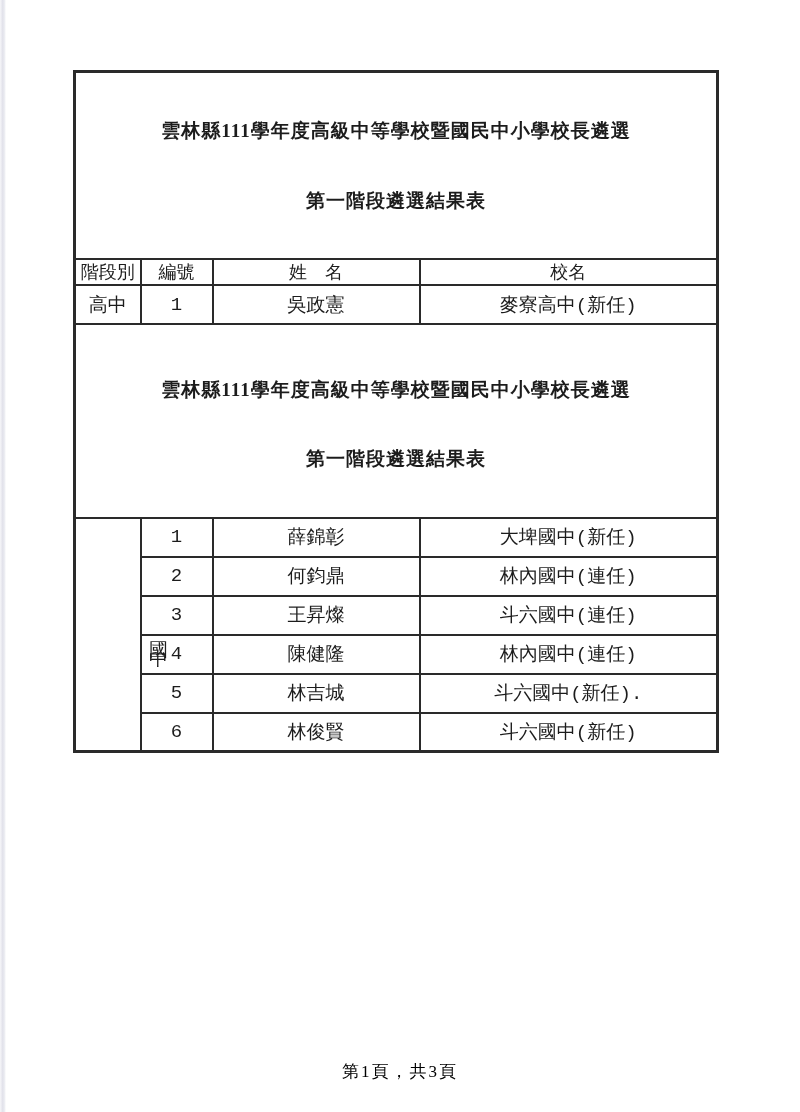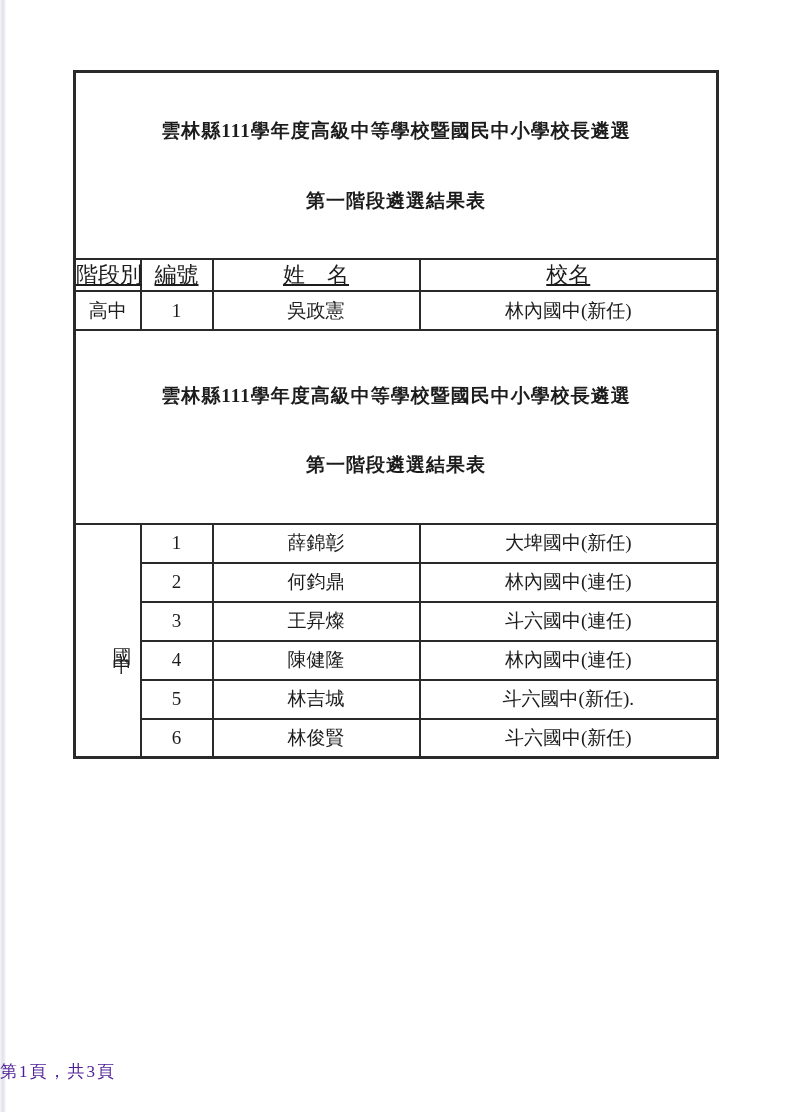--- a/index.html
+++ b/index.html
@@ -38,38 +38,38 @@
   }
   td.title-cell {
     height: 59px;
     font-size: 22px;
     font-weight: 700;
     line-height: 1.22;
     letter-spacing: 1px;
     padding: 2px 0 3px 0;
   }
   td.title-cell.second { height: 66px; padding-top: 6px; }
-  tr.header-row td { height: 24px; font-size: 22px; text-decoration: underline; }
-  tr.data-row td { height: 39px; }
+  tr.header-row td { height: 24px; font-size: 18px; }
+  tr.data-row td { height: 39px; font-family: Liberation Mono, monospace; }
   td.stage-cell-vertical { vertical-align: middle; }
   .vertical-text {
     display: inline-block;
     writing-mode: vertical-rl;
     text-orientation: upright;
     letter-spacing: 7px;
     font-size: 19px;
   }
   .page-footer {
     position: absolute;
     left: 0; top: 1060px;
     width: 800px;
-    text-align: left;
+    text-align: center;
     font-size: 17px;
     letter-spacing: 2px;
-    color: #4c1d95;
+    color: #000000;
   }
 </style>
 </head>
 <body>
 
 <div class="scan-edge"></div>
 
 <table class="results">
   <colgroup>
     <col style="width:66px">
@@ -90,21 +90,21 @@
     <td>階段別</td>
     <td>編號</td>
     <td>姓　名</td>
     <td>校名</td>
   </tr>
 
   <tr class="data-row">
     <td>高中</td>
     <td>1</td>
     <td>吳政憲</td>
-    <td>林內國中(新任)</td>
+    <td>麥寮高中(新任)</td>
   </tr>
 
   <tr>
     <td class="title-cell second" colspan="4">
       <div>雲林縣111學年度高級中等學校暨國民中小學校長遴選</div>
       <div>第一階段遴選結果表</div>
     </td>
   </tr>
 
   <tr class="data-row">

